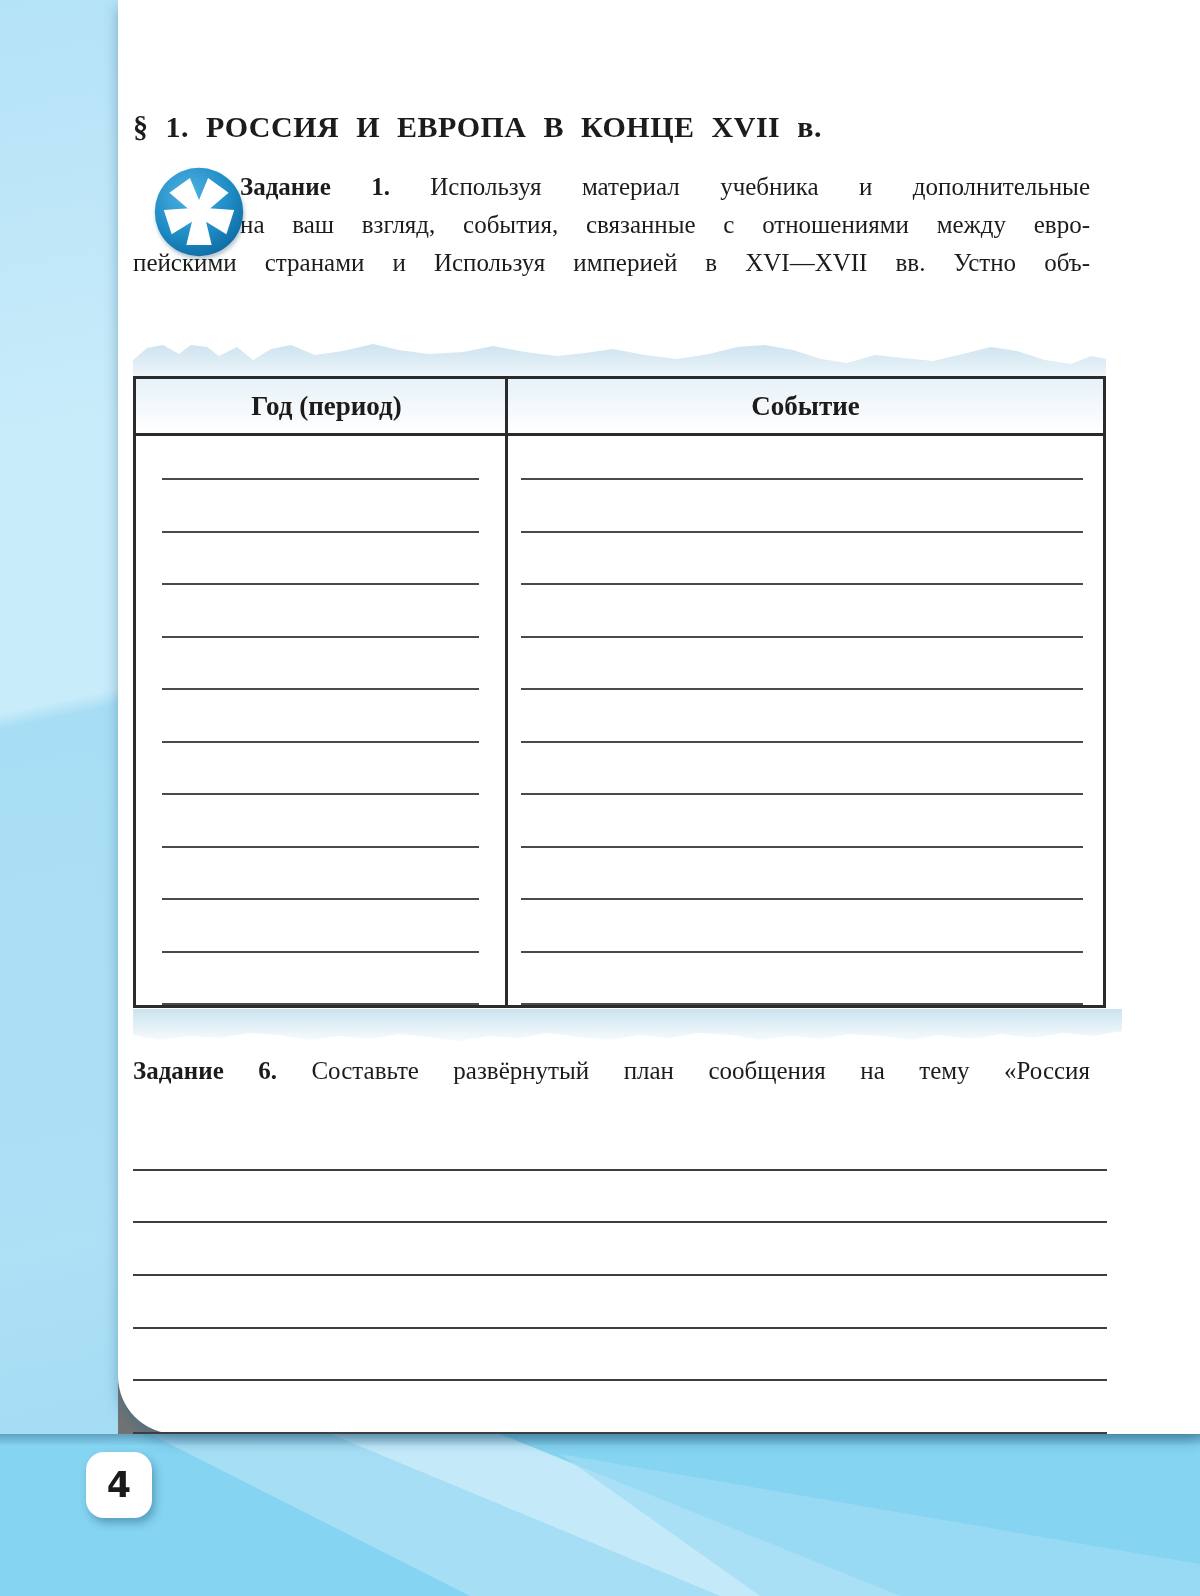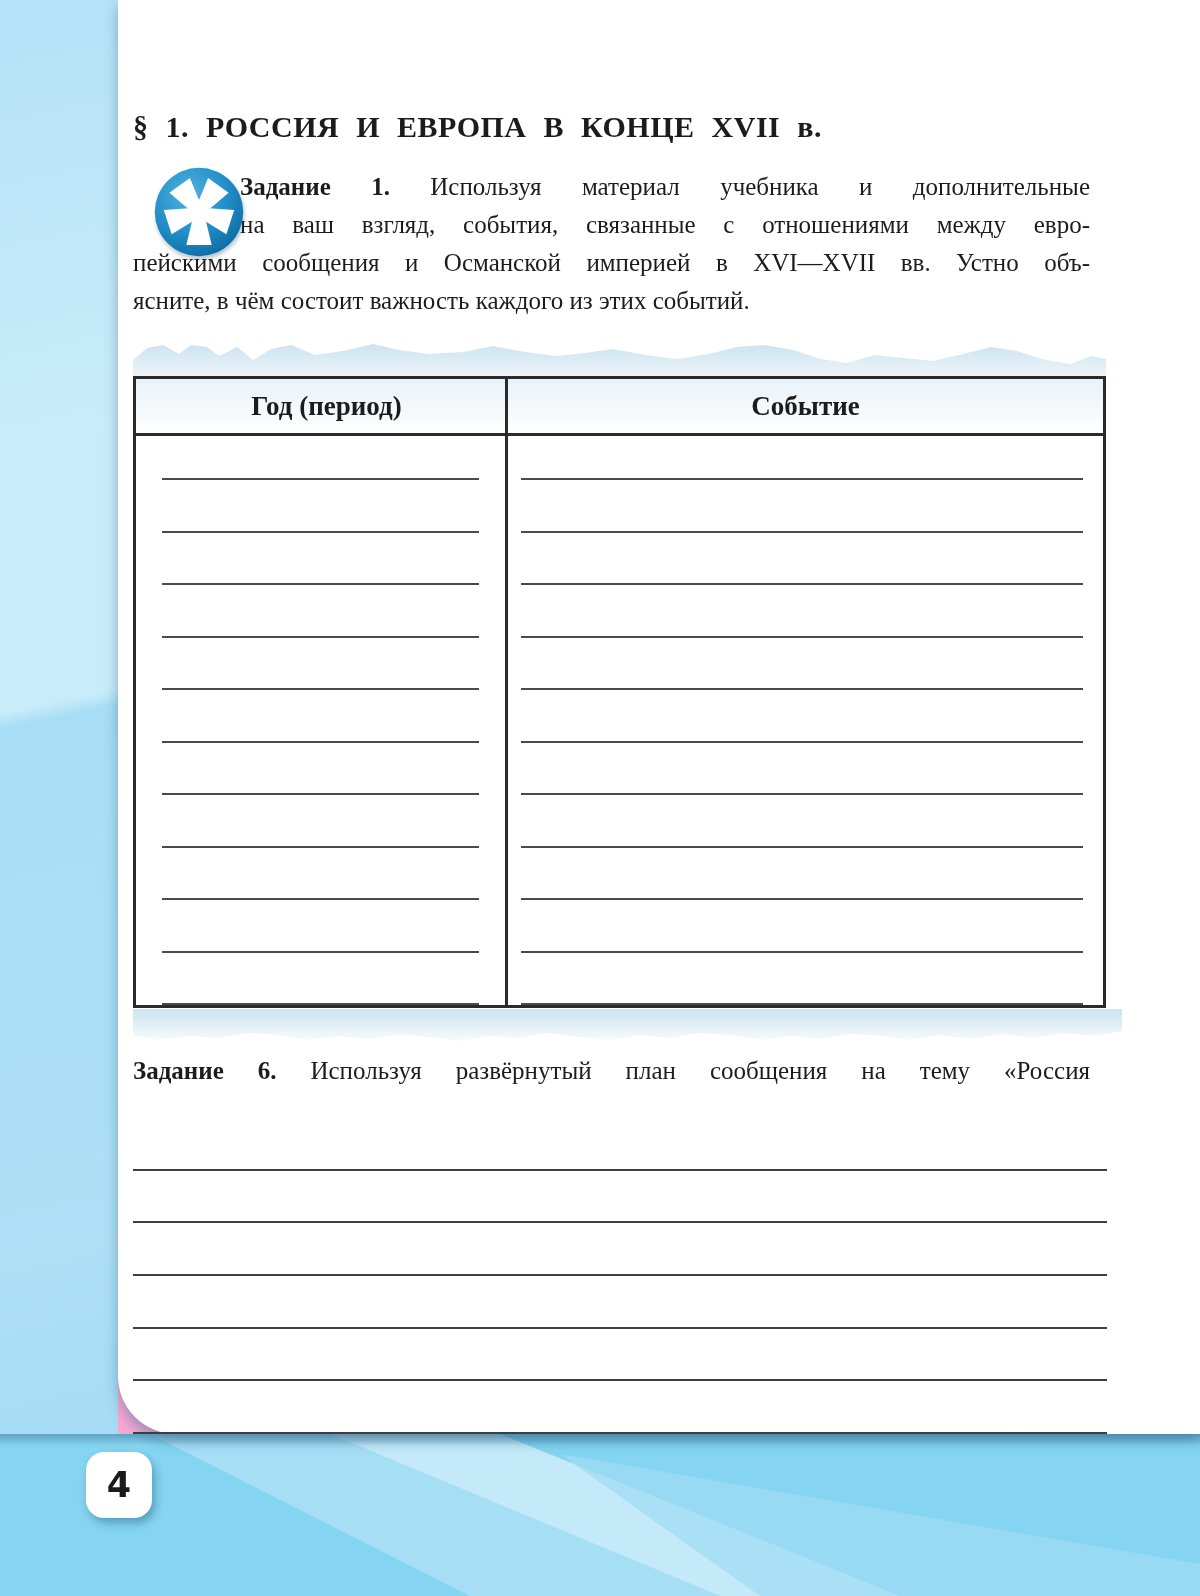--- a/index.html
+++ b/index.html
@@ -1,19 +1,19 @@
 <!DOCTYPE html>
 <html><head>
 <meta charset="utf-8">
 <style>
   html,body { margin:0; padding:0; background:#ffffff; }
   .canvas {
     position:relative; width:1200px; height:1596px; overflow:hidden;
     font-family:"Liberation Serif","DejaVu Serif",serif; color:#1c1c1c;
-    background:#f9a8d4;
+    background:#737373;
   }
   
   .bg-left {
     position:absolute; left:0; top:0; width:118px; height:1596px;
     background:linear-gradient(168deg,#b4e2f7 0%,#c9ecfa 28%,#c9ecfa 44%,#a8def5 45%,#aee0f6 78%,#9cd9f3 100%);
   }
   
   .bg-bottom { position:absolute; left:0; top:1434px; width:1200px; height:162px; }
   
   .panel {
@@ -115,22 +115,21 @@
             <polygon points="45.5,52 54.5,52 63.5,15 36.5,15"></polygon>
             <polygon points="45.5,52 54.5,52 63.5,15 36.5,15" transform="rotate(72 50 50)"></polygon>
             <polygon points="45.5,52 54.5,52 63.5,15 36.5,15" transform="rotate(144 50 50)"></polygon>
             <polygon points="45.5,52 54.5,52 63.5,15 36.5,15" transform="rotate(216 50 50)"></polygon>
             <polygon points="45.5,52 54.5,52 63.5,15 36.5,15" transform="rotate(288 50 50)"></polygon>
           </g>
         </svg>
       </div>
       <div class="jline ind"><b>Задание 1.</b> <span>Используя материал учебника и дополнительные</span></div>
       <div class="jline ind">на ваш взгляд, события, связанные с отношениями между евро-</div>
-      <div class="jline">пейскими сообщения и Османской империей в XVI—XVII вв. Устно объ-</div>
-      <div class="jline end">ясните, в чём состоит важность каждого из этих событий.</div>
+      <div class="jline">пейскими странами и Используя империей в XVI—XVII вв. Устно объ-</div>
     </div>
 
     <svg class="torn-top" viewBox="0 0 973 38" preserveAspectRatio="none">
       <defs>
         <linearGradient id="torng1" x1="0" y1="0" x2="0" y2="1">
           <stop offset="0" stop-color="#cde3ef"></stop>
           <stop offset="1" stop-color="#edf5fa"></stop>
         </linearGradient>
       </defs>
       <path fill="url(#torng1)" d="M0 38 L0 22 L14 10 L30 7 L46 16 L58 7 L74 9 L86 18 L104 9 L120 22 L138 11 L158 7 L182 17 L210 13 L240 6 L266 12 L296 16 L330 14 L360 8 L392 14 L424 18 L452 15 L480 11 L512 17 L544 21 L576 16 L604 9 L632 7 L660 12 L688 21 L714 25 L742 17 L770 20 L800 23 L830 16 L858 9 L884 13 L912 22 L938 26 L958 18 L973 21 L973 38 Z"></path>
@@ -175,21 +174,21 @@
       <defs>
         <linearGradient id="torng2" x1="0" y1="0" x2="0" y2="1">
           <stop offset="0" stop-color="#cbe4f1"></stop>
           <stop offset="1" stop-color="#f7fbfd"></stop>
         </linearGradient>
       </defs>
       <path fill="url(#torng2)" d="M0 0 L989 0 L989 22 L960 27 L930 24 L900 29 L868 25 L840 30 L806 26 L778 31 L748 27 L716 25 L688 30 L658 27 L628 31 L598 26 L566 24 L536 29 L506 26 L476 31 L446 28 L414 24 L386 29 L356 27 L326 32 L296 28 L266 25 L236 30 L206 27 L176 31 L146 26 L116 24 L86 29 L56 27 L26 31 L0 26 Z"></path>
     </svg>
 
     <div class="task2">
-      <div class="jline"><b>Задание 6.</b> <span>Используя развёрнутый план сообщения на тему «Россия</span></div>
+      <div class="jline"><b>Задание 6.</b> <span>Составьте развёрнутый план сообщения на тему «Россия</span></div>
     </div>
 
     <div class="blanks">
       <div class="bline"></div>
     <div class="bline"></div>
         <div class="bline"></div>
         <div class="bline"></div>
         <div class="bline"></div>
         <div class="bline"></div>
       </div>

